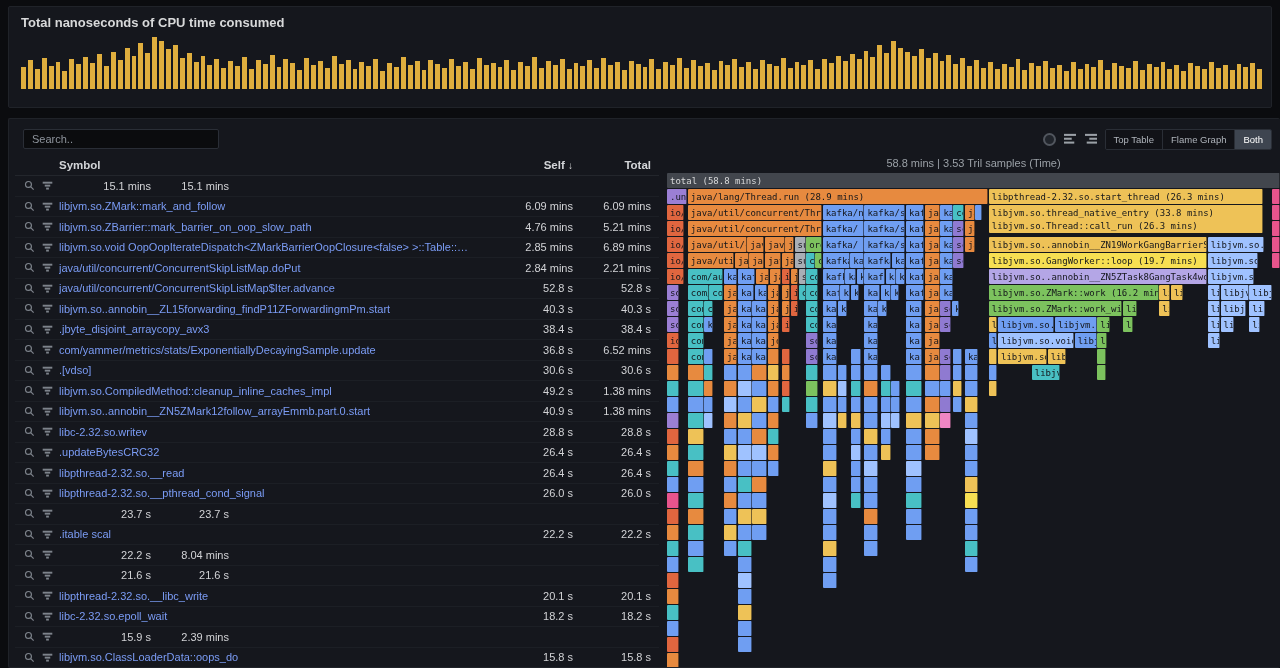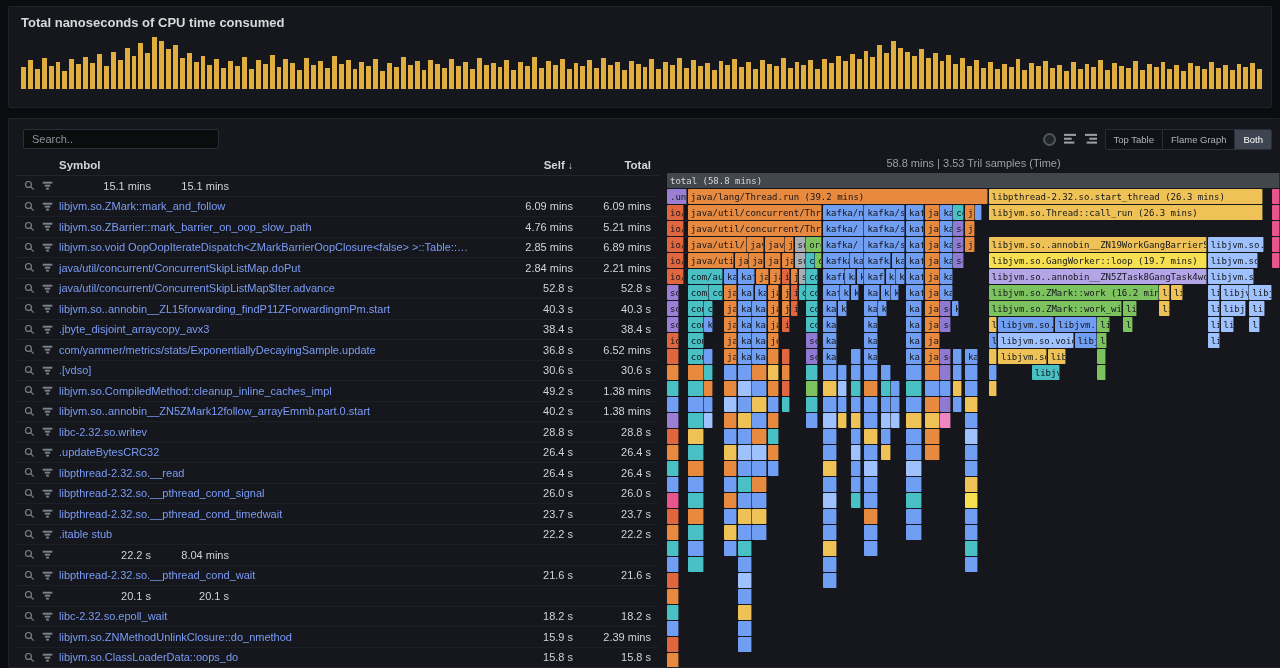--- a/index.html
+++ b/index.html
@@ -521,21 +521,21 @@
                 </button>
                 <button class="mini">
                   <svg width="11" height="11" viewBox="0 0 16 16">
                     <rect x="1" y="2.5" width="14" height="2.8" fill="#7d838b"></rect>
                     <rect x="4" y="6.8" width="8" height="2.8" fill="#7d838b"></rect>
                     <rect x="6" y="11.1" width="4" height="2.8" fill="#7d838b"></rect>
                   </svg>
                 </button>
               </span>
               <span class="symbol">libjvm.so..annobin__ZN5ZMark12follow_arrayEmmb.part.0.start</span>
-              <span class="cell self">40.2 s</span>
+              <span class="cell self">40.9 s</span>
               <span class="cell total">1.38 mins</span>
             </div>
             <div class="trow">
               <span class="ticons">
                 <button class="mini">
                   <svg width="11" height="11" viewBox="0 0 16 16">
                     <circle cx="6.5" cy="6.5" r="4.3" fill="none" stroke="#7d838b" stroke-width="1.7"></circle>
                     <line x1="10" y1="10" x2="14" y2="14" stroke="#7d838b" stroke-width="1.7"></line>
                   </svg>
                 </button>
@@ -620,41 +620,40 @@
                   </svg>
                 </button>
                 <button class="mini">
                   <svg width="11" height="11" viewBox="0 0 16 16">
                     <rect x="1" y="2.5" width="14" height="2.8" fill="#7d838b"></rect>
                     <rect x="4" y="6.8" width="8" height="2.8" fill="#7d838b"></rect>
                     <rect x="6" y="11.1" width="4" height="2.8" fill="#7d838b"></rect>
                   </svg>
                 </button>
               </span>
-              <span class="symbol">libpthread-2.32.so.__pthread_cond_timedwait</span>
               <span class="cell self">23.7 s</span>
               <span class="cell total">23.7 s</span>
             </div>
             <div class="trow">
               <span class="ticons">
                 <button class="mini">
                   <svg width="11" height="11" viewBox="0 0 16 16">
                     <circle cx="6.5" cy="6.5" r="4.3" fill="none" stroke="#7d838b" stroke-width="1.7"></circle>
                     <line x1="10" y1="10" x2="14" y2="14" stroke="#7d838b" stroke-width="1.7"></line>
                   </svg>
                 </button>
                 <button class="mini">
                   <svg width="11" height="11" viewBox="0 0 16 16">
                     <rect x="1" y="2.5" width="14" height="2.8" fill="#7d838b"></rect>
                     <rect x="4" y="6.8" width="8" height="2.8" fill="#7d838b"></rect>
                     <rect x="6" y="11.1" width="4" height="2.8" fill="#7d838b"></rect>
                   </svg>
                 </button>
               </span>
-              <span class="symbol">.itable stub</span>
+              <span class="symbol">.itable scal</span>
               <span class="cell self">22.2 s</span>
               <span class="cell total">22.2 s</span>
             </div>
             <div class="trow">
               <span class="ticons">
                 <button class="mini">
                   <svg width="11" height="11" viewBox="0 0 16 16">
                     <circle cx="6.5" cy="6.5" r="4.3" fill="none" stroke="#7d838b" stroke-width="1.7"></circle>
                     <line x1="10" y1="10" x2="14" y2="14" stroke="#7d838b" stroke-width="1.7"></line>
                   </svg>
@@ -679,40 +678,40 @@
                   </svg>
                 </button>
                 <button class="mini">
                   <svg width="11" height="11" viewBox="0 0 16 16">
                     <rect x="1" y="2.5" width="14" height="2.8" fill="#7d838b"></rect>
                     <rect x="4" y="6.8" width="8" height="2.8" fill="#7d838b"></rect>
                     <rect x="6" y="11.1" width="4" height="2.8" fill="#7d838b"></rect>
                   </svg>
                 </button>
               </span>
-              <span class="symbol">libpthread-2.32.so.__pthread_cond_wait</span>
               <span class="cell self">21.6 s</span>
               <span class="cell total">21.6 s</span>
             </div>
             <div class="trow">
               <span class="ticons">
                 <button class="mini">
                   <svg width="11" height="11" viewBox="0 0 16 16">
                     <circle cx="6.5" cy="6.5" r="4.3" fill="none" stroke="#7d838b" stroke-width="1.7"></circle>
                     <line x1="10" y1="10" x2="14" y2="14" stroke="#7d838b" stroke-width="1.7"></line>
                   </svg>
                 </button>
                 <button class="mini">
                   <svg width="11" height="11" viewBox="0 0 16 16">
                     <rect x="1" y="2.5" width="14" height="2.8" fill="#7d838b"></rect>
                     <rect x="4" y="6.8" width="8" height="2.8" fill="#7d838b"></rect>
                     <rect x="6" y="11.1" width="4" height="2.8" fill="#7d838b"></rect>
                   </svg>
                 </button>
               </span>
+              <span class="symbol">libpthread-2.32.so.__libc_write</span>
               <span class="cell self">20.1 s</span>
               <span class="cell total">20.1 s</span>
             </div>
             <div class="trow">
               <span class="ticons">
                 <button class="mini">
                   <svg width="11" height="11" viewBox="0 0 16 16">
                     <circle cx="6.5" cy="6.5" r="4.3" fill="none" stroke="#7d838b" stroke-width="1.7"></circle>
                     <line x1="10" y1="10" x2="14" y2="14" stroke="#7d838b" stroke-width="1.7"></line>
                   </svg>
@@ -738,21 +737,20 @@
                   </svg>
                 </button>
                 <button class="mini">
                   <svg width="11" height="11" viewBox="0 0 16 16">
                     <rect x="1" y="2.5" width="14" height="2.8" fill="#7d838b"></rect>
                     <rect x="4" y="6.8" width="8" height="2.8" fill="#7d838b"></rect>
                     <rect x="6" y="11.1" width="4" height="2.8" fill="#7d838b"></rect>
                   </svg>
                 </button>
               </span>
-              <span class="symbol">libjvm.so.ZNMethodUnlinkClosure::do_nmethod</span>
               <span class="cell self">15.9 s</span>
               <span class="cell total">2.39 mins</span>
             </div>
             <div class="trow">
               <span class="ticons">
                 <button class="mini">
                   <svg width="11" height="11" viewBox="0 0 16 16">
                     <circle cx="6.5" cy="6.5" r="4.3" fill="none" stroke="#7d838b" stroke-width="1.7"></circle>
                     <line x1="10" y1="10" x2="14" y2="14" stroke="#7d838b" stroke-width="1.7"></line>
                   </svg>
@@ -770,21 +768,21 @@
               <span class="cell total">15.8 s</span>
             </div>
           </div>
       </div>
 
       <div class="flame-pane">
         <div class="flame-header">58.8 mins | 3.53 Tril samples (Time)</div>
         <div class="flame" id="flame">
             <div class="fblock" style="left: 0%; width: 100%; top: 0px; background: rgb(66, 70, 77); color: rgb(216, 217, 218);">total (58.8 mins)</div>
             <div class="fblock" style="left: 0%; width: 3.3%; top: 16px; background: rgb(155, 127, 212);">.un</div>
-            <div class="fblock" style="left: 3.4%; width: 49%; top: 16px; background: rgb(231, 138, 63);">java/lang/Thread.run (39.2 mins)</div>
+            <div class="fblock" style="left: 3.4%; width: 49%; top: 16px; background: rgb(231, 138, 63);">java/lang/Thread.run (28.9 mins)</div>
             <div class="fblock" style="left: 52.5%; width: 44.8%; top: 16px; background: rgb(238, 194, 87);">libpthread-2.32.so.start_thread (26.3 mins)</div>
             <div class="fblock" style="left: 98.7%; width: 1.3%; top: 16px; background: rgb(232, 84, 140);"></div>
             <div class="fblock" style="left: 0%; width: 2.8%; top: 32px; background: rgb(224, 102, 63);">io/n</div>
             <div class="fblock" style="left: 3.4%; width: 21.9%; top: 32px; background: rgb(231, 138, 63);">java/util/concurrent/ThreadPoolExecutor$Wor</div>
             <div class="fblock" style="left: 25.4%; width: 6.7%; top: 32px; background: rgb(111, 158, 242);">kafka/netw</div>
             <div class="fblock" style="left: 32.2%; width: 6.7%; top: 32px; background: rgb(111, 158, 242);">kafka/serv</div>
             <div class="fblock" style="left: 39%; width: 3%; top: 32px; background: rgb(111, 158, 242);">kafka</div>
             <div class="fblock" style="left: 42.1%; width: 2.4%; top: 32px; background: rgb(231, 138, 63);">java</div>
             <div class="fblock" style="left: 44.6%; width: 2%; top: 32px; background: rgb(111, 158, 242);">kaf</div>
             <div class="fblock" style="left: 46.7%; width: 1.8%; top: 32px; background: rgb(72, 192, 196);">co</div>
@@ -794,21 +792,21 @@
             <div class="fblock" style="left: 98.7%; width: 1.3%; top: 32px; background: rgb(232, 84, 140);"></div>
             <div class="fblock" style="left: 0%; width: 2.8%; top: 48px; background: rgb(224, 102, 63);">io/n</div>
             <div class="fblock" style="left: 3.4%; width: 21.9%; top: 48px; background: rgb(231, 138, 63);">java/util/concurrent/ThreadPoolExecutor.run</div>
             <div class="fblock" style="left: 25.4%; width: 6.7%; top: 48px; background: rgb(111, 158, 242);">kafka/</div>
             <div class="fblock" style="left: 32.2%; width: 6.7%; top: 48px; background: rgb(111, 158, 242);">kafka/se</div>
             <div class="fblock" style="left: 39%; width: 3%; top: 48px; background: rgb(111, 158, 242);">kafk</div>
             <div class="fblock" style="left: 42.1%; width: 2.4%; top: 48px; background: rgb(231, 138, 63);">java</div>
             <div class="fblock" style="left: 44.6%; width: 2%; top: 48px; background: rgb(111, 158, 242);">kaf</div>
             <div class="fblock" style="left: 46.7%; width: 1.8%; top: 48px; background: rgb(143, 122, 209);">sc</div>
             <div class="fblock" style="left: 48.6%; width: 1.6%; top: 48px; background: rgb(231, 138, 63);">ja</div>
-            <div class="fblock" style="left: 52.5%; width: 44.8%; top: 32px; background: rgb(238, 194, 87);">libjvm.so.Thread::call_run (26.3 mins)</div>
+            <div class="fblock" style="left: 52.5%; width: 44.8%; top: 45px; background: rgb(238, 194, 87);">libjvm.so.Thread::call_run (26.3 mins)</div>
             <div class="fblock" style="left: 98.7%; width: 1.3%; top: 48px; background: rgb(232, 84, 140);"></div>
             <div class="fblock" style="left: 0%; width: 2.8%; top: 64px; background: rgb(224, 102, 63);">io/</div>
             <div class="fblock" style="left: 3.4%; width: 9.6%; top: 64px; background: rgb(231, 138, 63);">java/util/concurrent/Futur</div>
             <div class="fblock" style="left: 13.1%; width: 2.8%; top: 64px; background: rgb(231, 138, 63);">java</div>
             <div class="fblock" style="left: 16%; width: 3.2%; top: 64px; background: rgb(231, 138, 63);">java/</div>
             <div class="fblock" style="left: 19.3%; width: 1.4%; top: 64px; background: rgb(231, 138, 63);">ja</div>
             <div class="fblock" style="left: 20.8%; width: 1.8%; top: 64px; background: rgb(169, 174, 181);">sur</div>
             <div class="fblock" style="left: 22.7%; width: 2.6%; top: 64px; background: rgb(124, 194, 94);">org/apa</div>
             <div class="fblock" style="left: 25.4%; width: 6.7%; top: 64px; background: rgb(111, 158, 242);">kafka/</div>
             <div class="fblock" style="left: 32.2%; width: 6.7%; top: 64px; background: rgb(111, 158, 242);">kafka/se</div>

